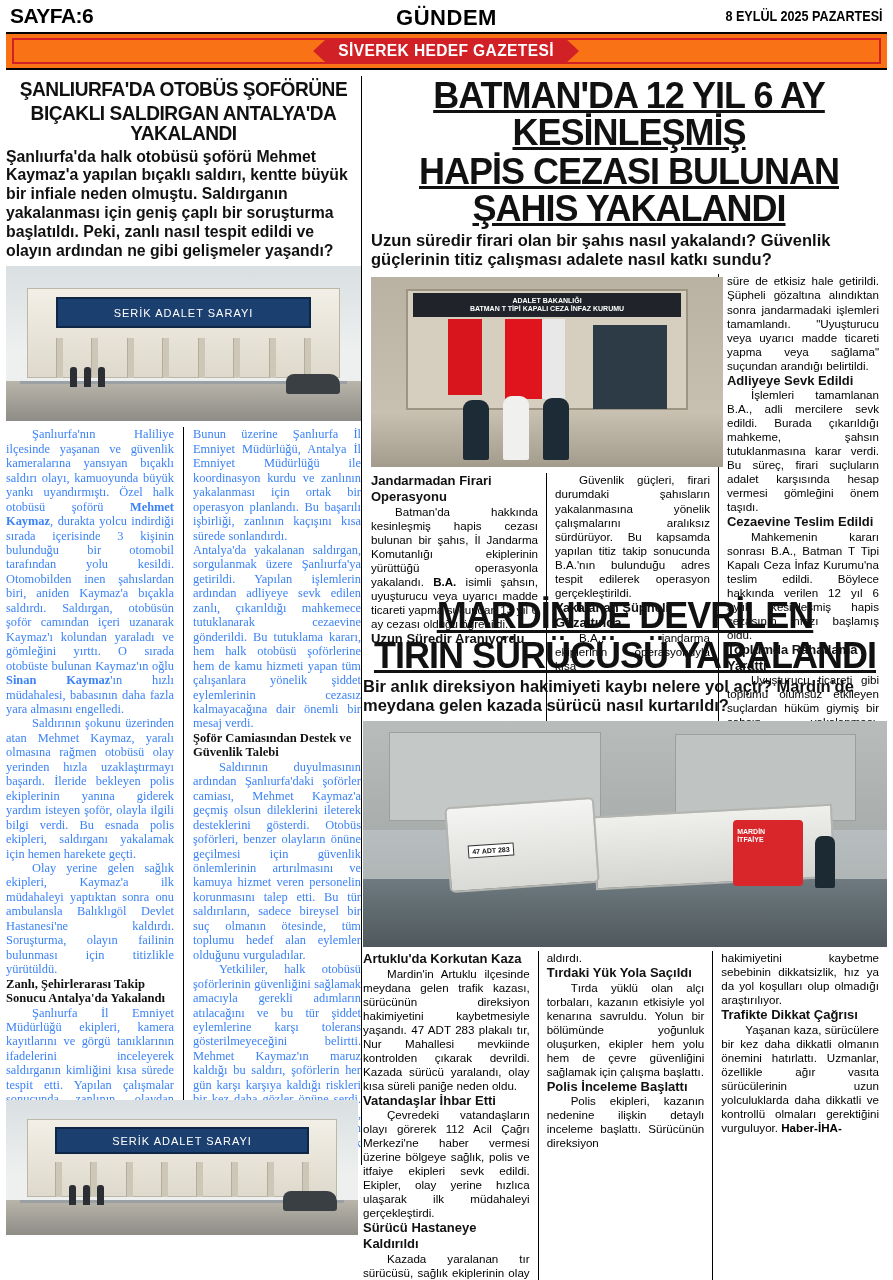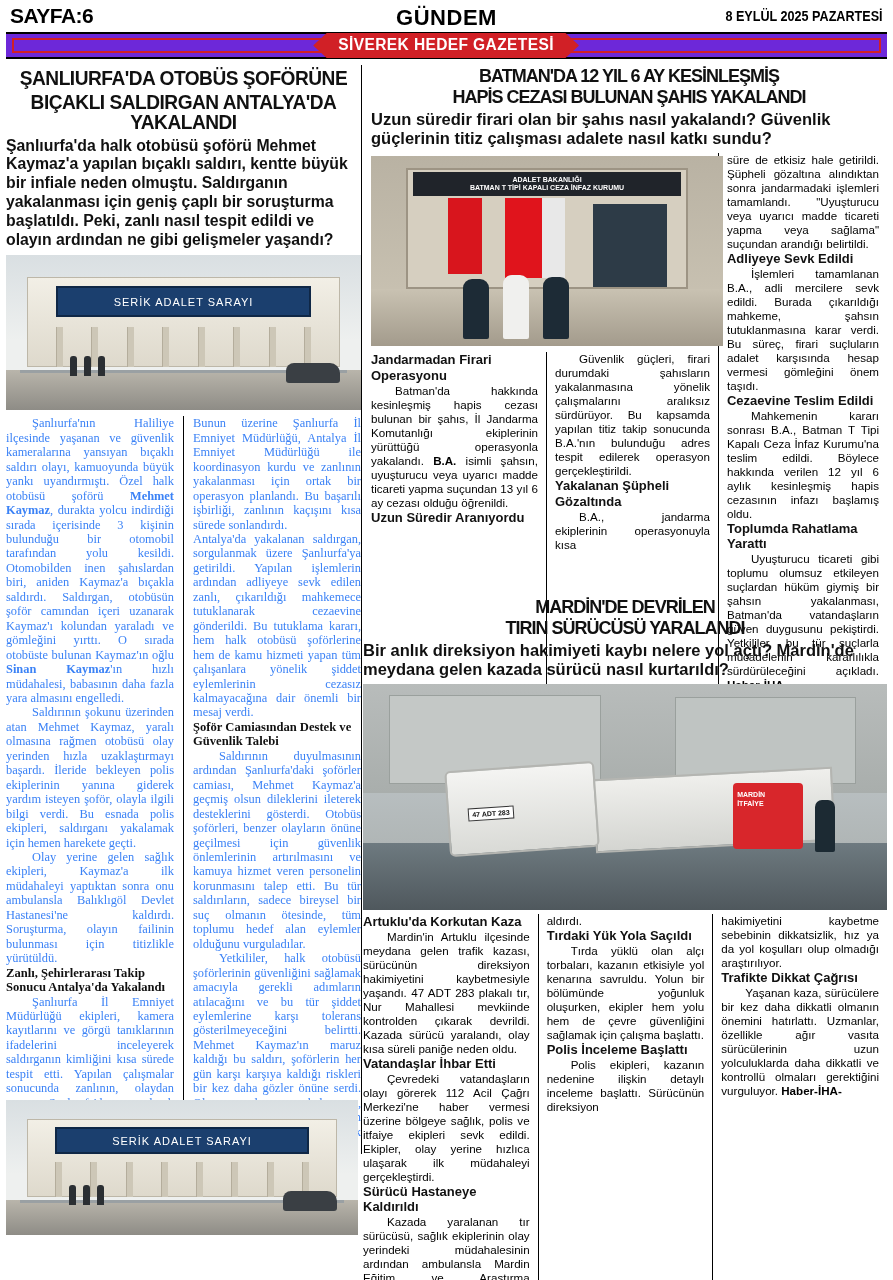--- a/index.html
+++ b/index.html
@@ -27,23 +27,23 @@
     position:absolute; left:0; right:0; text-align:center; top:5px;
   }
   .masthead .date {
     font-weight:bold; font-size:14px; color:#000;
     transform: scaleX(0.9); transform-origin: right bottom;
     white-space:nowrap;
   }
 
   
   .banner-wrap {
-    position:relative; height:27px; margin: 2px 0 6px 0;
+    position:relative; height:38px; margin: 2px 0 6px 0;
     border-top:2px solid #000; border-bottom:2px solid #000;
-    background:#6d28d9;
+    background:#f97316;
     display:flex; align-items:center;
   }
   .banner-rule {
     position:absolute; left:6px; right:6px; top:4px; bottom:4px;
     border:2px solid #d12026;
   }
   .banner-label {
     position:relative; margin:0 auto;
     background:#d12026; color:#fff;
     font-weight:bold; font-size:16px; letter-spacing:0.4px;
@@ -57,21 +57,21 @@
   .top-region { display:flex; gap:0; }
   .left-block { width:356px; border-right:1px solid #000; }
   .right-block { width:525px; padding-left:9px; }
 
   .hl-big {
     font-weight:bold; color:#111; text-align:center;
     line-height:1.02; letter-spacing:-0.5px;
     text-transform:uppercase;
   }
   .hl-left { font-size:19.5px; margin:4px 0 4px 0; transform:scaleX(0.98);}
-  .hl-right { font-size:18px; margin:2px 0 3px 0; letter-spacing:-1px; }
+  .hl-right { font-size:36px; margin:2px 0 3px 0; letter-spacing:-1px;text-decoration:underline; }
 
   .deck {
     font-weight:bold; font-size:16.5px; line-height:1.14; color:#111;
     margin:2px 0 6px 0;
   }
   .deck-left { font-size:15.8px; line-height:1.19; }
 
   
   .photo { position:relative; overflow:hidden; background:#8d8f8c; }
   .photo.courthouse {

